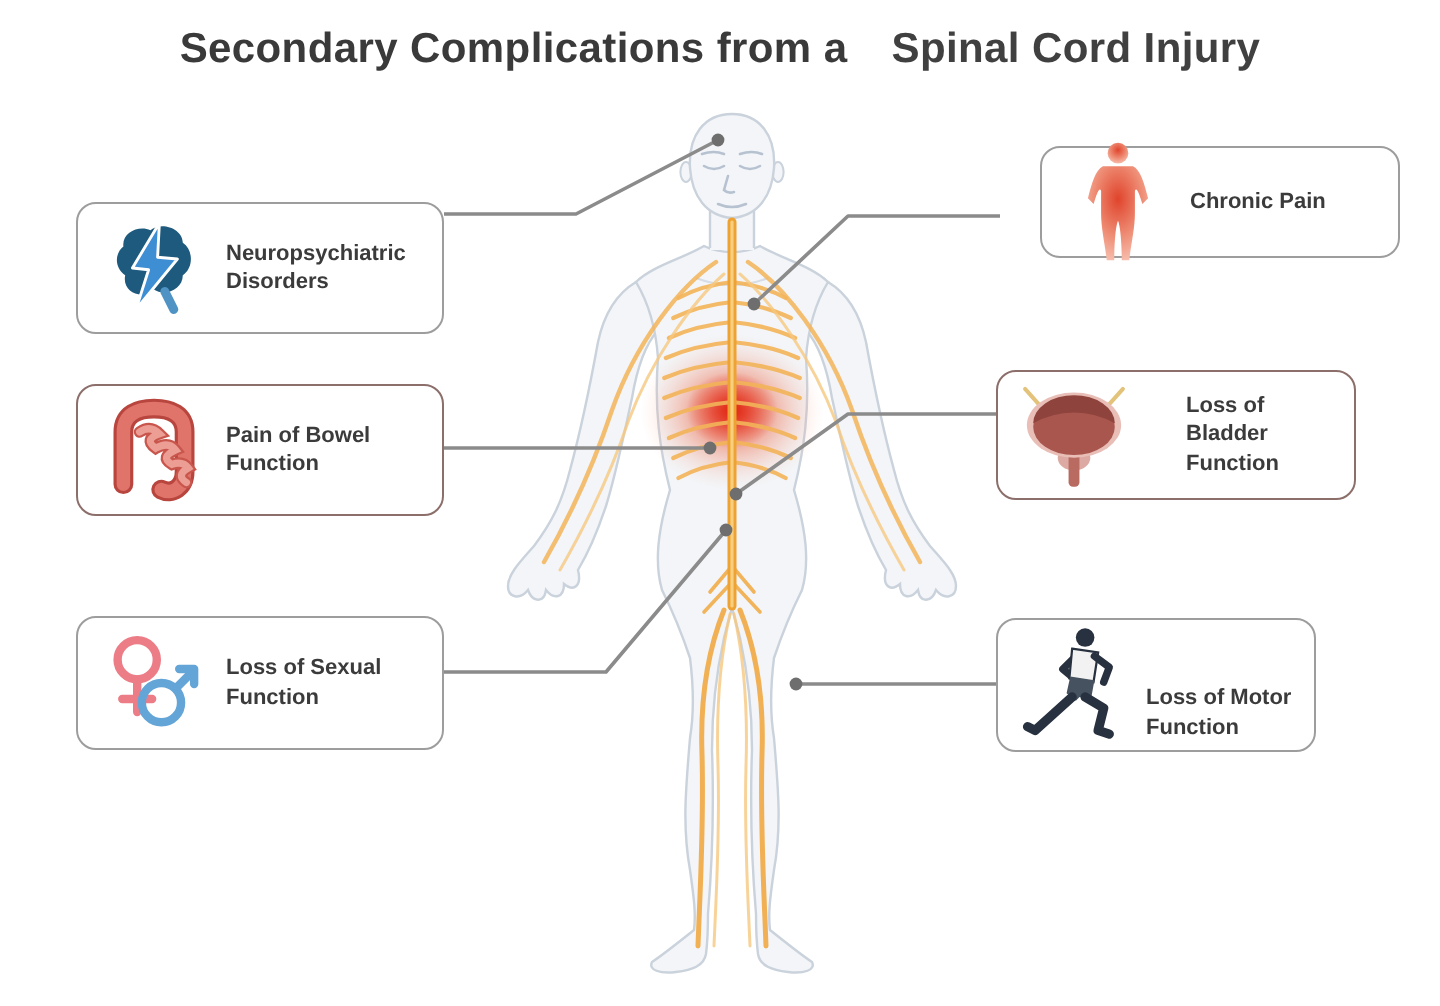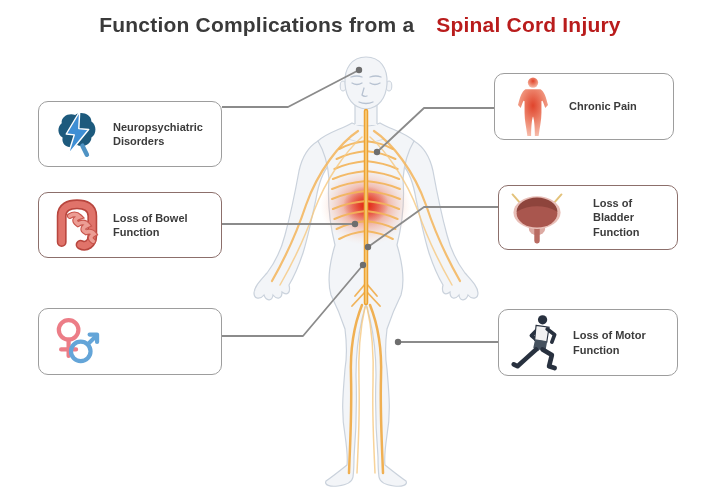--- a/index.html
+++ b/index.html
@@ -1,44 +1,44 @@
 <!DOCTYPE html>
 <html><head>
 <meta charset="utf-8">
 <style>
   html,body{margin:0;padding:0;background:#ffffff;}
   .canvas{position:relative;width:720px;height:503px;background:#ffffff;overflow:hidden;
           font-family:"Liberation Sans",sans-serif;}
   .title{position:absolute;top:13px;left:0;width:720px;text-align:center;
          font-size:21px;font-weight:bold;color:#3a3a3a;letter-spacing:.2px;}
-  .title .t-high{color:#b91c1c;margin-left:22px;}
+  .title .t-high{color:#404040;margin-left:22px;}
   .overlay{position:absolute;left:0;top:0;width:720px;height:503px;}
   .bodyfig{position:absolute;left:252px;top:53px;width:230px;height:445px;}
   .info-box{position:absolute;display:flex;align-items:center;box-sizing:border-box;
             width:184px;height:66px;background:#ffffff;border:1.6px solid #9d9d9d;
             border-radius:10px;padding:4px 6px 4px 9px;z-index:3;}
   .info-box.warm{border-color:#8c6f6b;}
   .icon-slot{width:58px;height:58px;flex:0 0 58px;display:flex;align-items:center;justify-content:center;}
   .box-label{font-size:11px;font-weight:bold;color:#3b3b3b;line-height:1.3;
              margin-left:7px;width:104px;}
   
   #box-neuro   {left:38px; top:74px;margin-top:27px;}
   #box-bowel   {left:38px; top:192px;}
   #box-sexual  {left:38px; top:308px; height:67px;}
-  #box-pain    {left:494px;top:73px; width:180px;height:67px;}
+  #box-pain    {left:520px;top:73px; width:180px;height:56px;}
   #box-bladder {left:498px;top:185px;width:180px;height:65px;gap:20px;}
-  #box-motor   {left:498px;top:309px;width:180px;height:67px;}
+  #box-motor   {left:498px;top:309px;width:160px;height:67px;align-items:flex-end;}
 </style>
 </head>
 <body>
 
 <div class="canvas">
 
   <div class="title">
-    <span>Function Complications from a</span><span class="t-high">Spinal Cord Injury</span>
+    <span>Secondary Complications from a</span><span class="t-high">Spinal Cord Injury</span>
   </div>
 
   <svg class="bodyfig" viewBox="0 0 230 445">
     <defs>
       <radialGradient id="glowA" cx="50%" cy="50%" r="50%">
         <stop offset="0%" stop-color="#e7341f" stop-opacity="0.85"></stop>
         <stop offset="40%" stop-color="#ea5a38" stop-opacity="0.50"></stop>
         <stop offset="75%" stop-color="#f2977a" stop-opacity="0.20"></stop>
         <stop offset="100%" stop-color="#f8c7b2" stop-opacity="0"></stop>
       </radialGradient>
@@ -156,37 +156,38 @@
 
   <div class="info-box warm" id="box-bowel">
     <div class="icon-slot">
       <svg viewBox="0 0 60 60" width="54" height="54">
         <path d="M13,49 L13,20 C13,10 21,7 30,7 C39,7 47,10 47,20 L47,42 C47,51 40,55 34,52" fill="none" stroke="#b8463e" stroke-width="11" stroke-linecap="round"></path>
         <path d="M13,49 L13,20 C13,10 21,7 30,7 C39,7 47,10 47,20 L47,42 C47,51 40,55 34,52" fill="none" stroke="#e0736a" stroke-width="7.5" stroke-linecap="round"></path>
         <path d="M22,20 q6,-4 11,1 q-9,3 -2,8 q7,-4 11,1 q-9,4 -2,8 q6,-2 9,2 q-7,4 -1,8" fill="none" stroke="#c9564d" stroke-width="6.5" stroke-linecap="round"></path>
         <path d="M22,20 q6,-4 11,1 q-9,3 -2,8 q7,-4 11,1 q-9,4 -2,8 q6,-2 9,2 q-7,4 -1,8" fill="none" stroke="#ec9d94" stroke-width="4" stroke-linecap="round"></path>
       </svg>
     </div>
-    <div class="box-label">Loss of Bowel Function</div>
+    <div class="box-label">Pain of Bowel Function</div>
   </div>
 
   <div class="info-box" id="box-sexual">
     <div class="icon-slot">
       <svg viewBox="0 0 60 60" width="56" height="56">
         <g stroke="#ec7d87" stroke-width="4.5" fill="none" stroke-linecap="round">
           <circle cx="21" cy="17" r="10.5"></circle>
           <path d="M21,27.5 L21,45 M13,38 L29,38"></path>
         </g>
         <g stroke="#64a5d8" stroke-width="4.5" fill="none" stroke-linecap="round" stroke-linejoin="round">
           <circle cx="34" cy="40" r="10.5"></circle>
           <path d="M42,32 L51,23"></path>
           <path d="M43.5,22 L51.5,22 L51.5,30"></path>
         </g>
       </svg>
     </div>
+    <div class="box-label">Loss of Sexual Function</div>
   </div>
 
   <div class="info-box" id="box-pain">
     <div class="icon-slot">
       <svg viewBox="0 0 44 66" width="42" height="62">
         <defs>
           <radialGradient id="painGrad" cx="50%" cy="35%" r="70%">
             <stop offset="0%" stop-color="#e0442c"></stop>
             <stop offset="55%" stop-color="#ee8a72"></stop>
             <stop offset="100%" stop-color="#f8c4b4"></stop>

